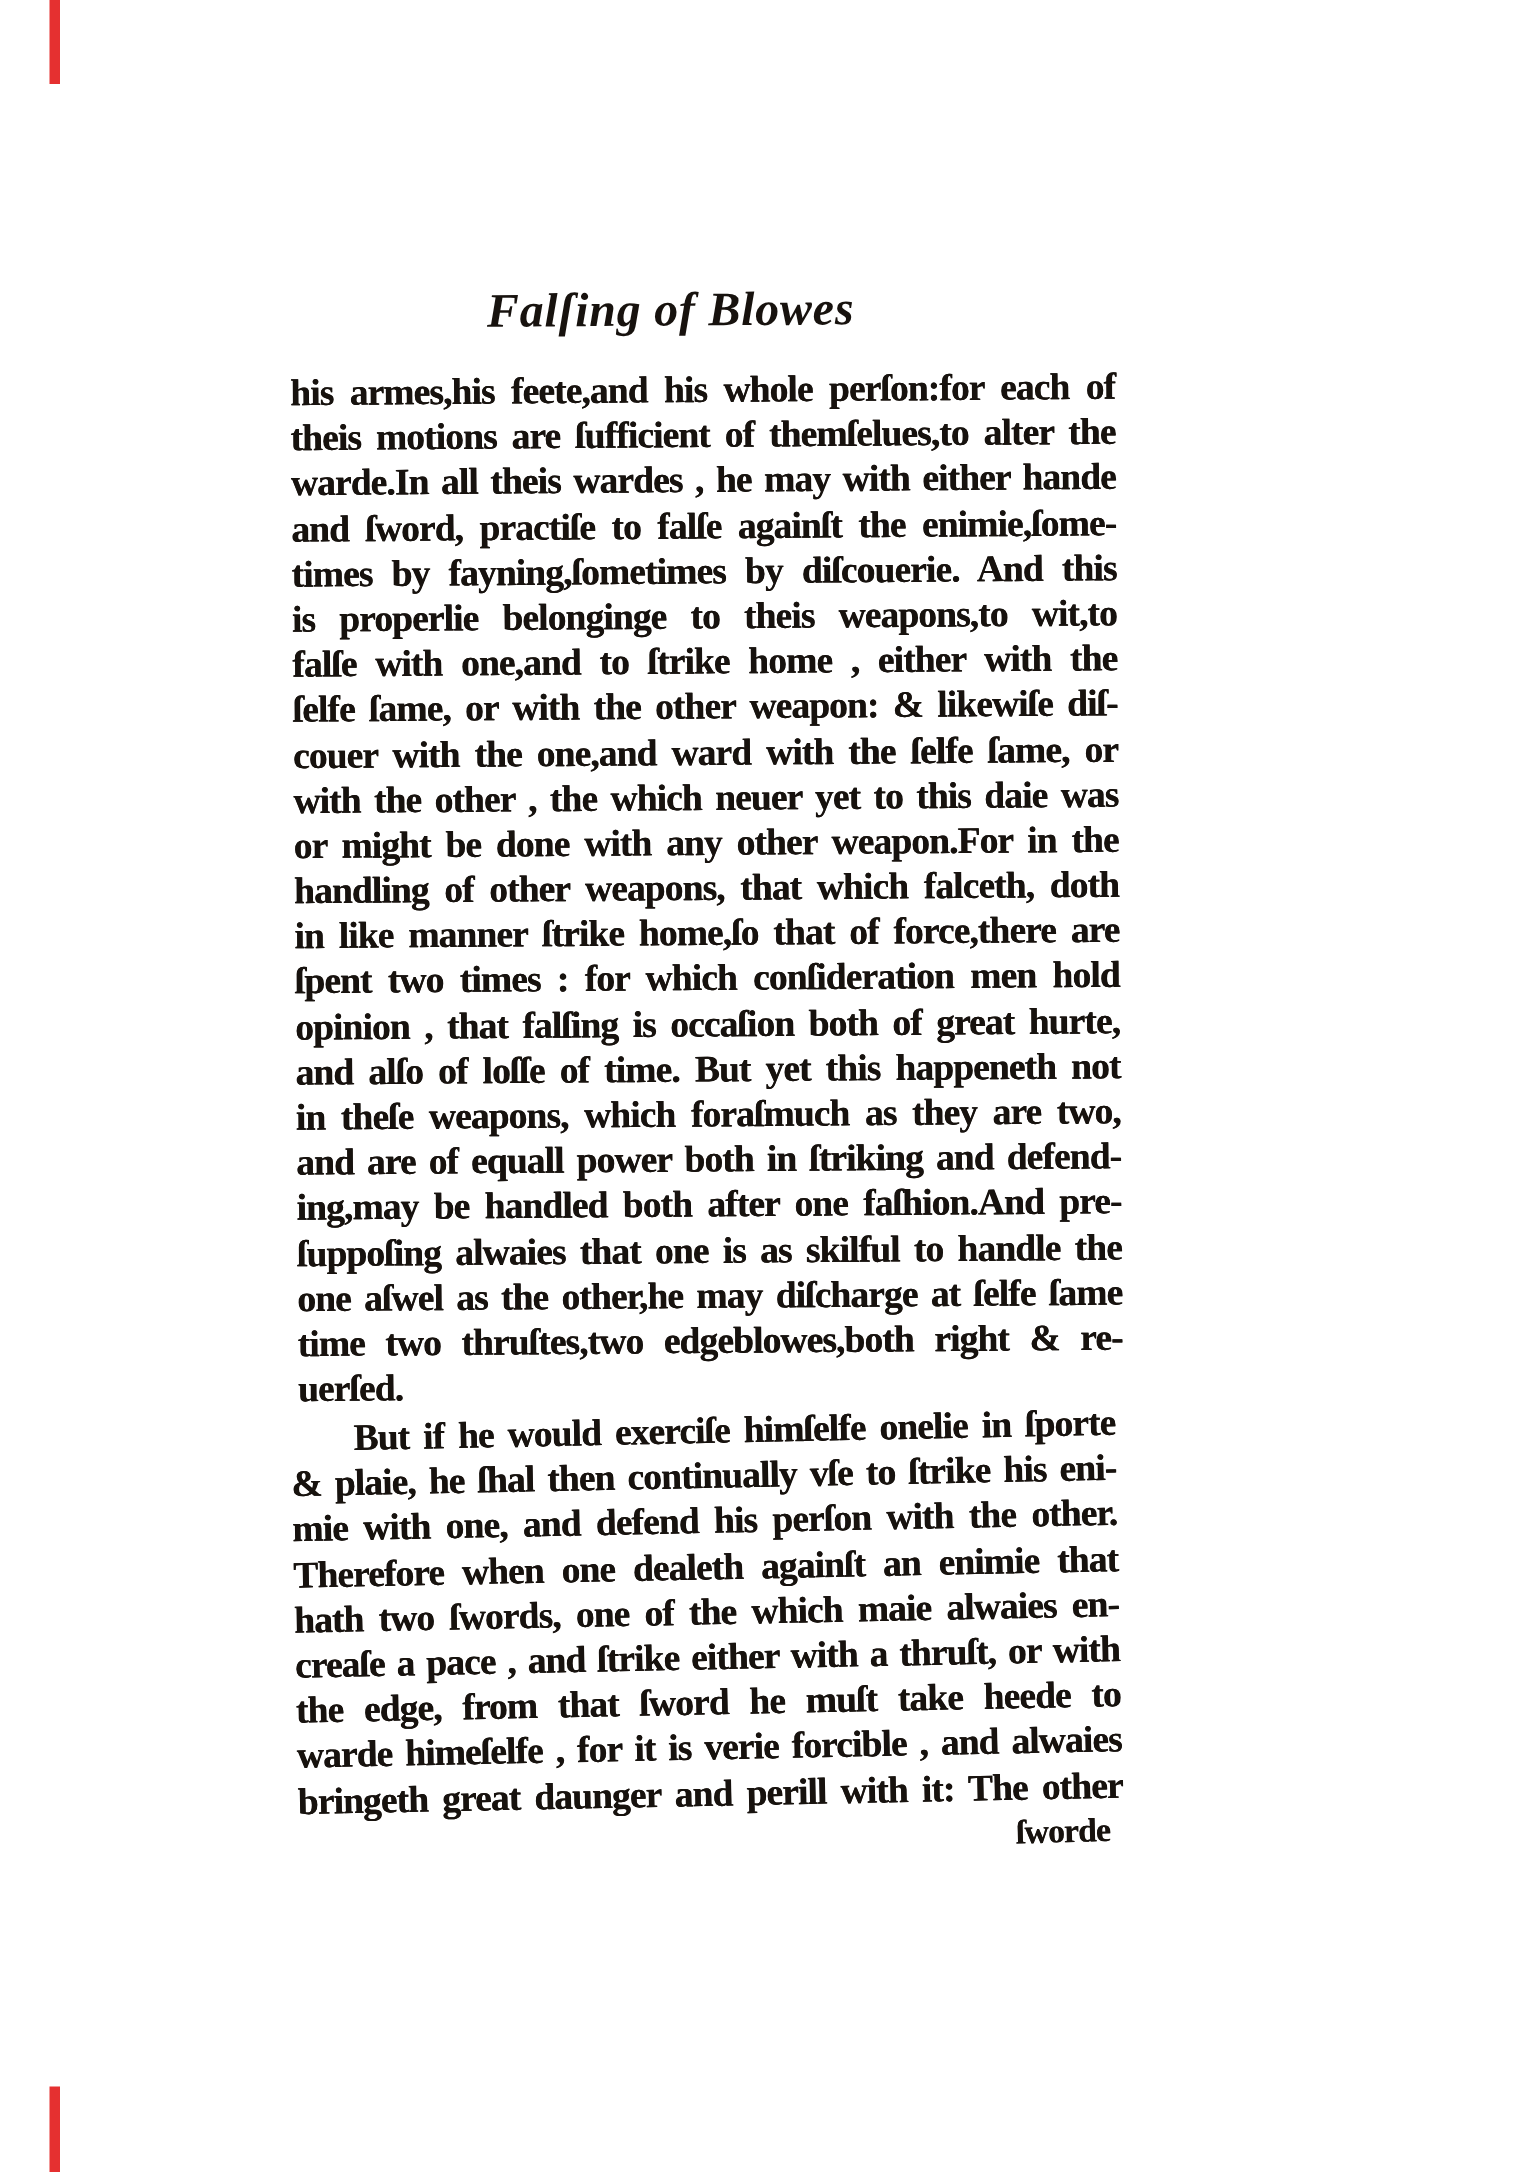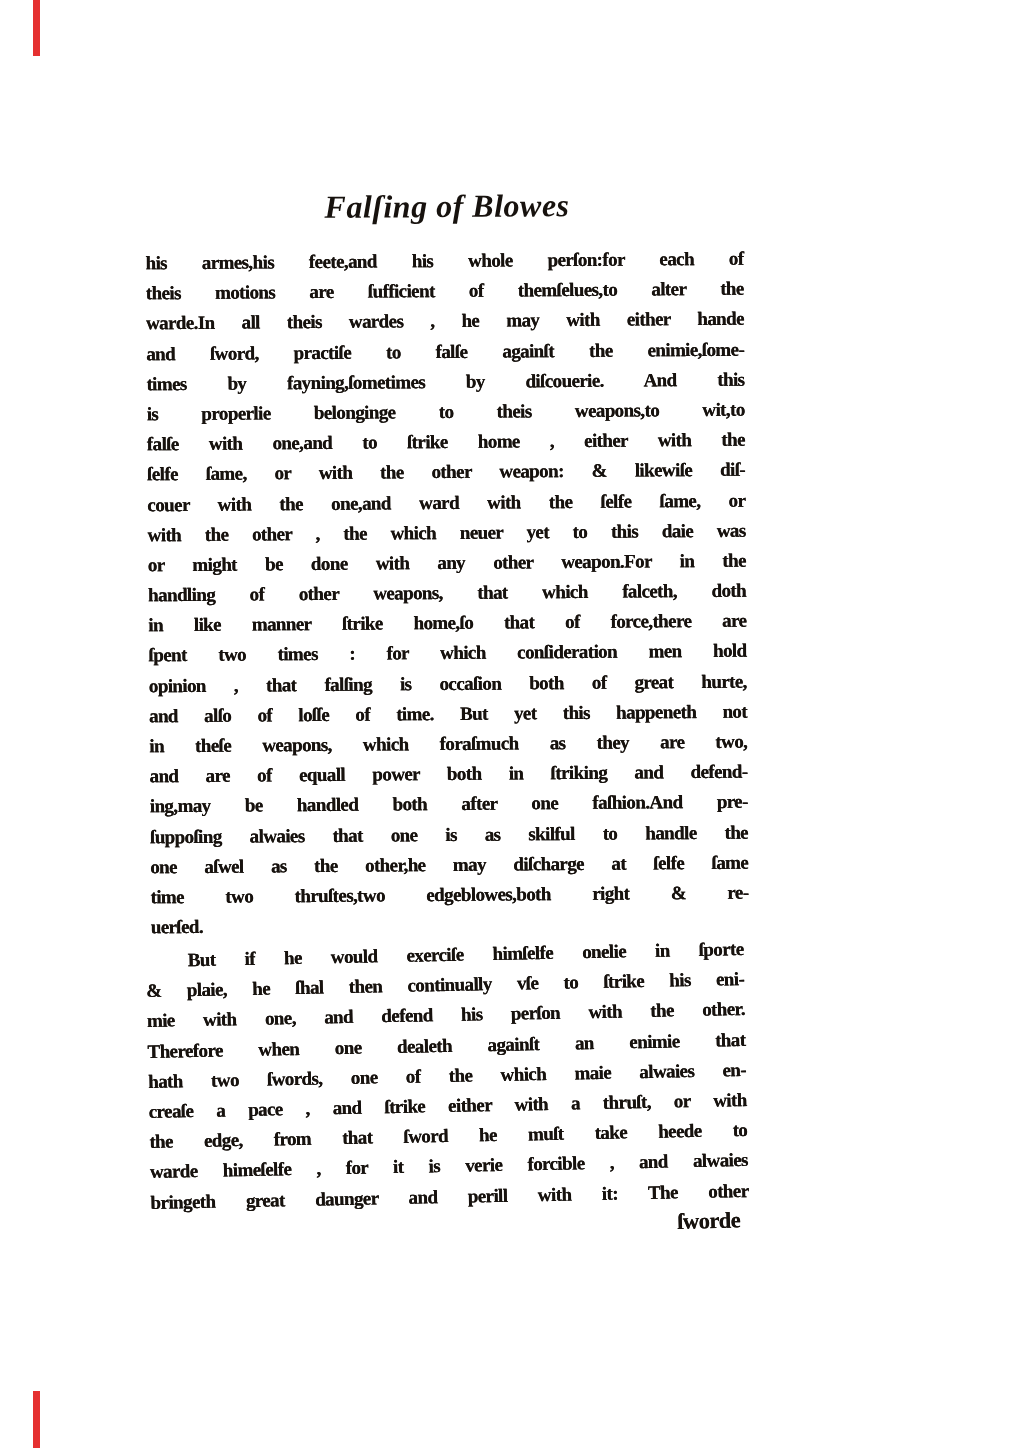--- a/index.html
+++ b/index.html
@@ -36,24 +36,25 @@
     margin: 0 0 22px 0;
     font-style: italic;
     font-weight: 700;
     font-size: 32px;
     line-height: 36px;
     text-align: center;
     letter-spacing: 0.5px;
     transform: rotate(-0.4deg);
   }
   .body-text {
-    font-size: 19px;
+    font-size: 25px;
     font-weight: 700;
     letter-spacing: -0.6px;
     text-shadow: 0.25px 0 0 currentColor;
+    margin-left: 48px;
   }
   .para { margin: 0; }
   .para.p0 { transform: rotate(-0.45deg); transform-origin: 50% 50%; }
   .para.p1 { transform: rotate(-1.15deg); transform-origin: 50% 50%; }
   .line {
     height: 30.2px;
     line-height: 30.2px;
     text-align: justify;
     text-align-last: justify;
     overflow: visible;

